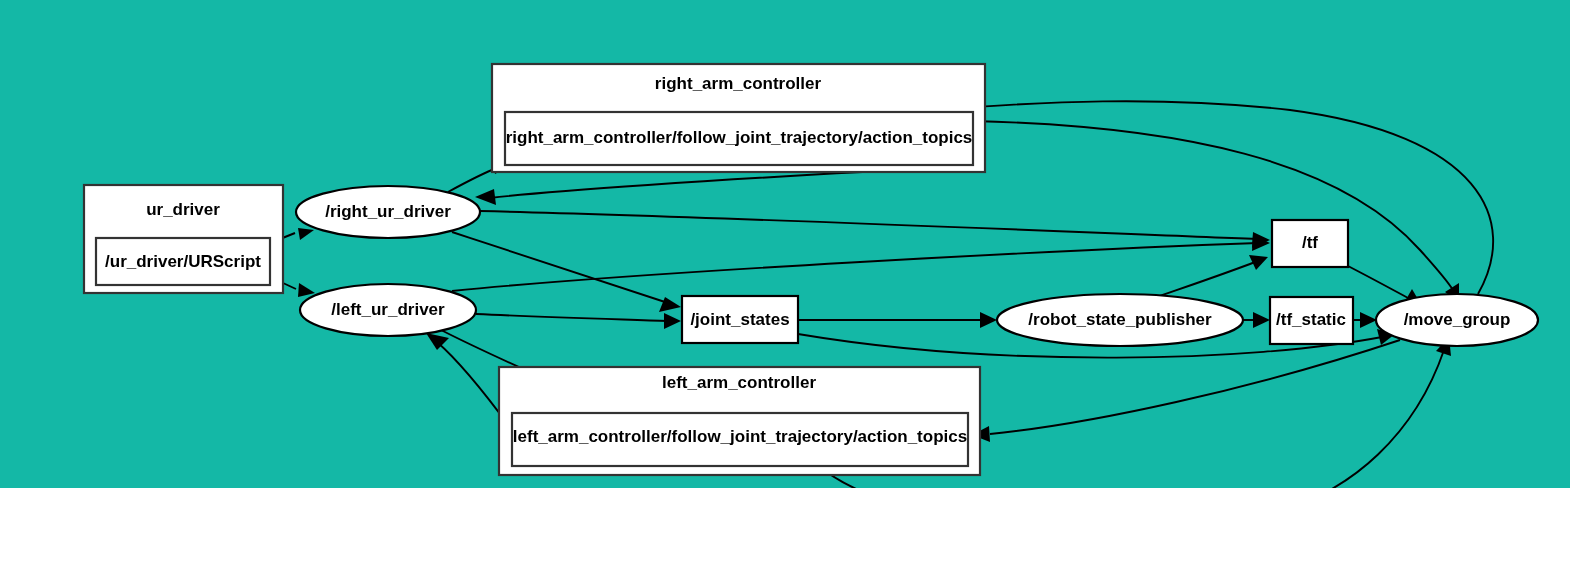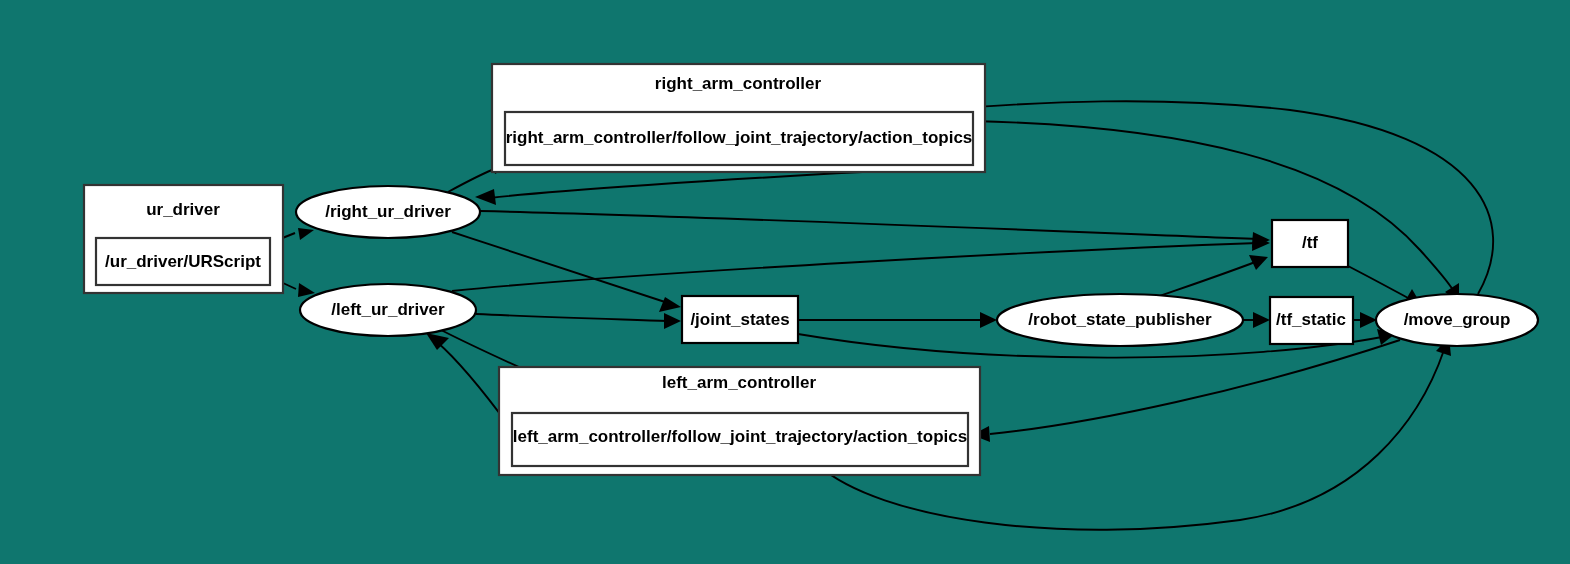--- a/index.html
+++ b/index.html
@@ -3,22 +3,22 @@
 <meta charset="utf-8">
 <style>
   html, body {
     margin: 0;
     padding: 0;
     background: #ffffff;
   }
   #canvas-wrap {
     position: relative;
     width: 1570px;
-    height: 564px;
-    background: #0f766e;
+    height: 488px;
+    background: #14b8a6;
     overflow: hidden;
     font-family: "Liberation Sans", sans-serif;
   }
   svg#graph {
     display: block;
     width: 1570px;
     height: 564px;
   }
   .node-shape {
     fill: #ffffff;

